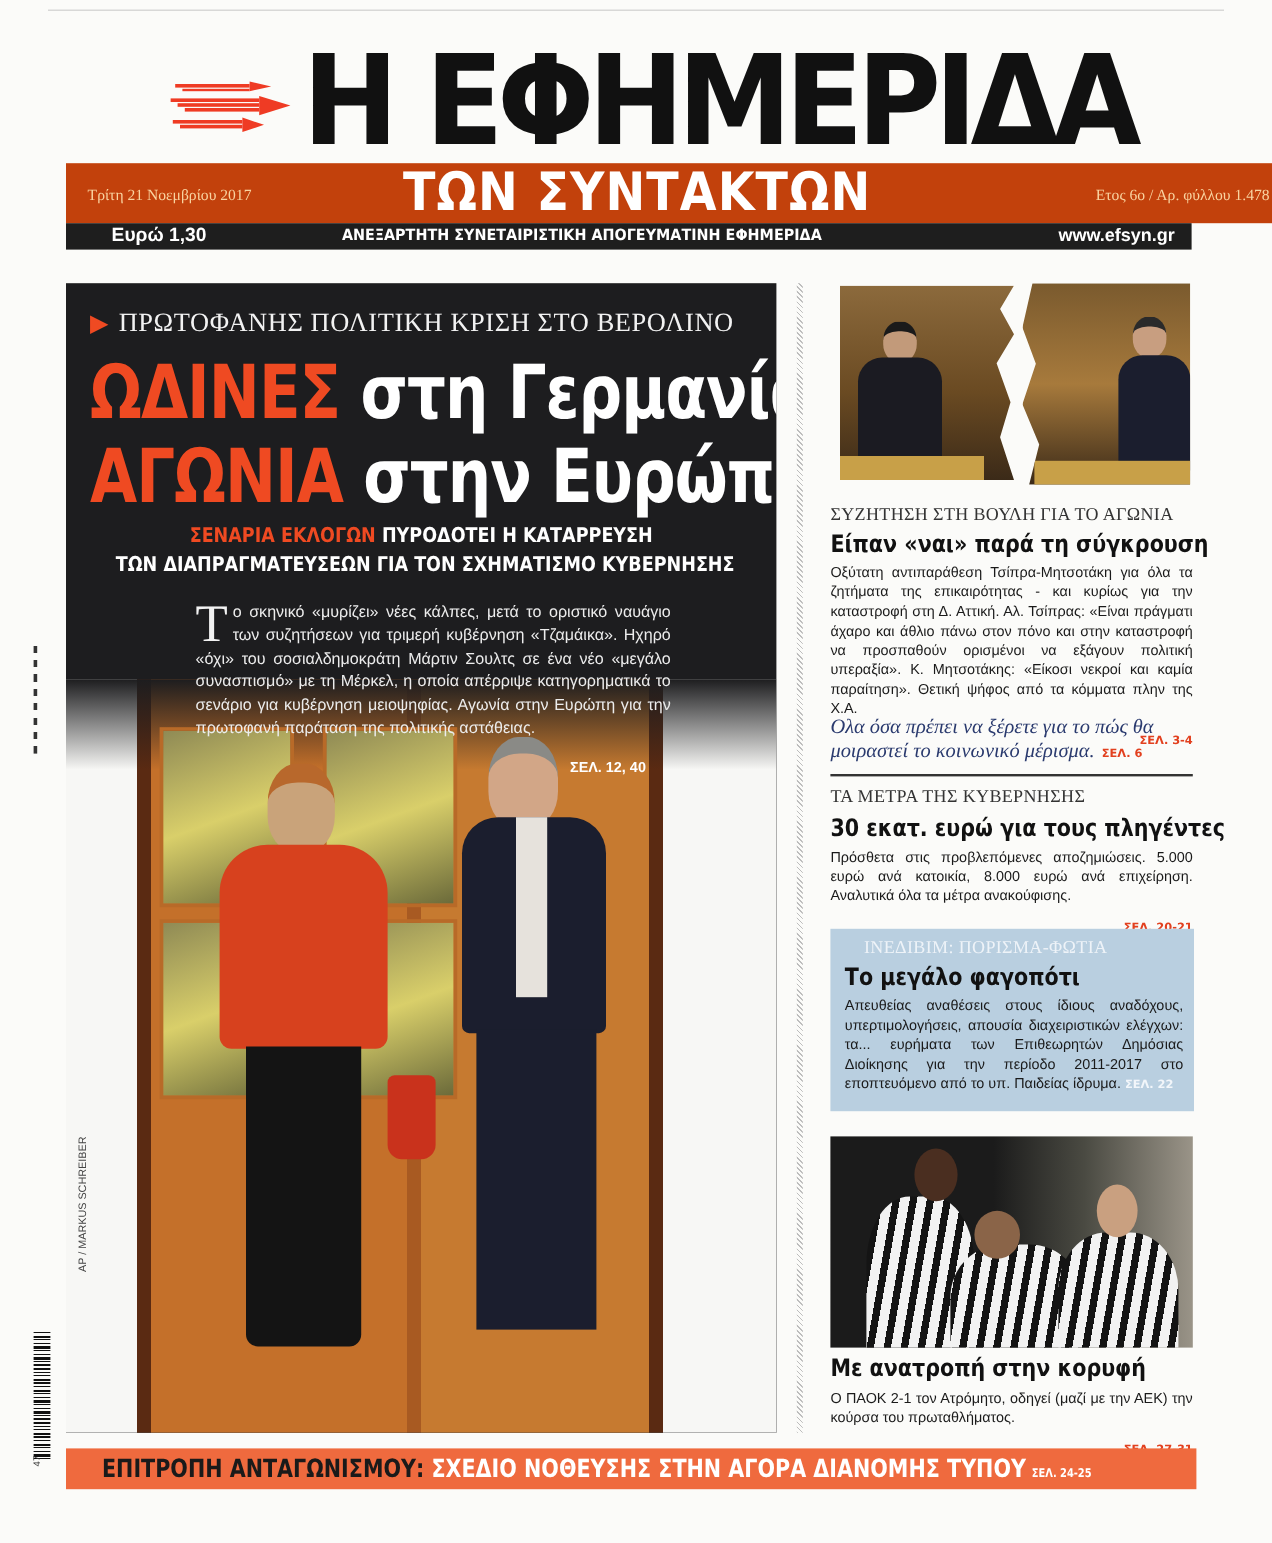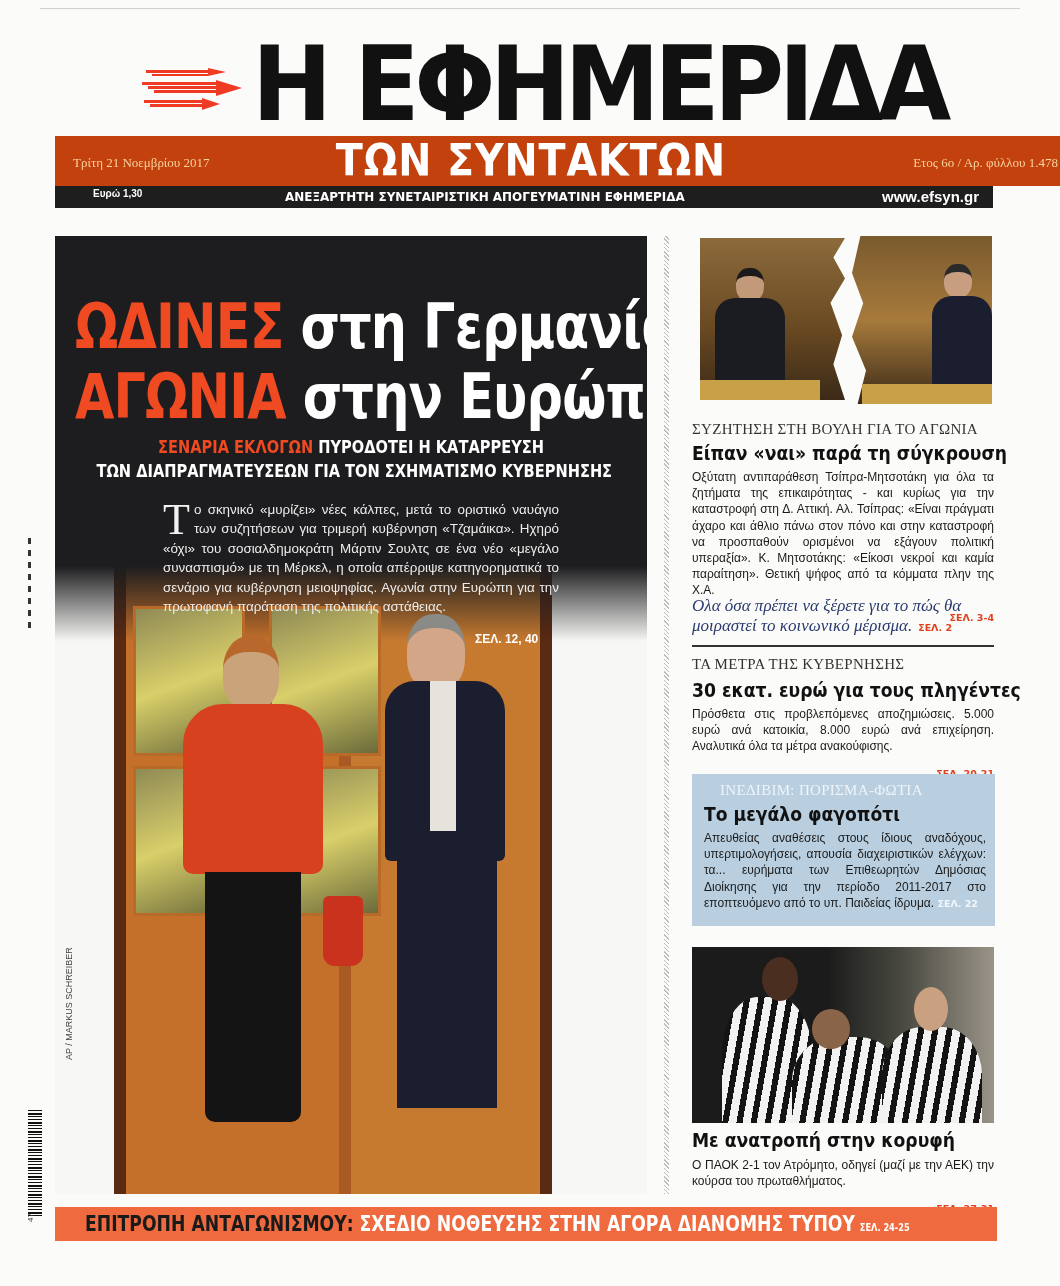--- a/index.html
+++ b/index.html
@@ -18,21 +18,21 @@
   }
   .red-bar { left: 55px; top: 136px; width: 1021px; height: 50px; background: #c2410c; }
   .red-bar .date { position: absolute; left: 18px; top: 19px; font-family: "Liberation Serif", serif; font-size: 13px; color: #f9d3a0; }
   .red-bar .issue { position: absolute; right: 18px; top: 19px; font-family: "Liberation Serif", serif; font-size: 13px; color: #f9d3a0; }
   .red-bar .subtitle {
     position: absolute; left: 256px; top: 0px; width: 440px; text-align: center;
     font-family: "DejaVu Sans", sans-serif; font-weight: bold; font-size: 44px; line-height: 50px;
     color: #fff; letter-spacing: 1px; transform: scaleX(0.9);
   }
   .black-bar { left: 55px; top: 186px; width: 938px; height: 22px; background: #1e1e1e; }
-  .black-bar .price { position: absolute; left: 38px; top: 2px; font-weight: bold; font-size: 10px; color: #fff; }
+  .black-bar .price { position: absolute; left: 38px; top: 2px; font-weight: bold; font-size: 16px; color: #fff; }
   .black-bar .tagline { position: absolute; left: 230px; top: 3px; font-family: "DejaVu Sans", sans-serif; font-weight: bold; font-size: 13px; color: #fff; transform: scaleX(0.92); transform-origin: left; white-space: nowrap; }
   .black-bar .site { position: absolute; right: 14px; top: 2px; font-weight: bold; font-size: 15px; color: #fff; }
 
   
   .lead { left: 55px; top: 236px; width: 592px; height: 958px; background: #1d1d1f; overflow: hidden; }
   .lead-photo {
     position: absolute; left: 0; top: 330px; width: 592px; height: 628px;
     background:
       linear-gradient(180deg, #1d1d1f 0%, rgba(29,29,31,0) 12%),
       linear-gradient(90deg, #f7f7f5 0 10%, #5a2a12 10% 12%, #c4702a 12% 48%, #a85a22 48% 50%, #c67a30 50% 82%, #5a2a12 82% 84%, #f7f7f5 84% 100%);
@@ -171,20 +171,23 @@
   </div>
   <div class="person-woman-head"></div>
   <div class="person-woman-jacket"></div>
   <div class="person-woman-legs"></div>
   <div class="bag"></div>
   <div class="person-man-head"></div>
   <div class="person-man-body"></div>
   <div class="person-man-shirt"></div>
   <div class="person-man-legs"></div>
 
+  <div class="kicker">
+    <span class="tri">▶</span><span>ΠΡΩΤΟΦΑΝΗΣ ΠΟΛΙΤΙΚΗ ΚΡΙΣΗ ΣΤΟ ΒΕΡΟΛΙΝΟ</span>
+  </div>
   <div class="headline h1">
     <span class="hl-red">ΩΔΙΝΕΣ</span><span class="hl-white"> στη Γερμανία</span>
   </div>
   <div class="headline h2">
     <span class="hl-red">ΑΓΩΝΙΑ</span><span class="hl-white"> στην Ευρώπη</span>
   </div>
   <div class="deck deck1">
     <span class="red">ΣΕΝΑΡΙΑ ΕΚΛΟΓΩΝ</span><span> ΠΥΡΟΔΟΤΕΙ Η ΚΑΤΑΡΡΕΥΣΗ</span>
   </div>
   <div class="deck deck2">ΤΩΝ ΔΙΑΠΡΑΓΜΑΤΕΥΣΕΩΝ ΓΙΑ ΤΟΝ ΣΧΗΜΑΤΙΣΜΟ ΚΥΒΕΡΝΗΣΗΣ</div>
@@ -210,21 +213,21 @@
   </div>
 </div>
 
 <div class="abs rcol sec-kicker s1-kicker">ΣΥΖΗΤΗΣΗ ΣΤΗ ΒΟΥΛΗ ΓΙΑ ΤΟ ΑΓΩΝΙΑ</div>
 <div class="abs rcol sec-title s1-title">Είπαν «ναι» παρά τη σύγκρουση</div>
 <div class="abs rcol sec-body s1-body">
   <span>Οξύτατη αντιπαράθεση Τσίπρα-Μητσοτάκη για όλα τα ζητήματα της επικαιρότητας - και κυρίως για την καταστροφή στη Δ. Αττική. Αλ. Τσίπρας: «Είναι πράγματι άχαρο και άθλιο πάνω στον πόνο και στην καταστροφή να προσπαθούν ορισμένοι να εξάγουν πολιτική υπεραξία». Κ. Μητσοτάκης: «Είκοσι νεκροί και καμία παραίτηση». Θετική ψήφος από τα κόμματα πλην της Χ.Α.</span>
   <span class="ref ref-r">ΣΕΛ. 3-4</span>
 </div>
 <div class="abs s1-extra">
-  <span>Ολα όσα πρέπει να ξέρετε για το πώς θα μοιραστεί το κοινωνικό μέρισμα.</span><span class="ref">ΣΕΛ. 2</span>
+  <span>Ολα όσα πρέπει να ξέρετε για το πώς θα μοιραστεί το κοινωνικό μέρισμα.</span><span class="ref">ΣΕΛ. 6</span>
 </div>
 <div class="abs rule1"></div>
 
 <div class="abs rcol sec-kicker s2-kicker">ΤΑ ΜΕΤΡΑ ΤΗΣ ΚΥΒΕΡΝΗΣΗΣ</div>
 <div class="abs rcol sec-title s2-title">30 εκατ. ευρώ για τους πληγέντες</div>
 <div class="abs rcol sec-body s2-body">
   <span>Πρόσθετα στις προβλεπόμενες αποζημιώσεις. 5.000 ευρώ ανά κατοικία, 8.000 ευρώ ανά επιχείρηση. Αναλυτικά όλα τα μέτρα ανακούφισης.</span>
   <span class="ref ref-r">ΣΕΛ. 20-21</span>
 </div>
 

